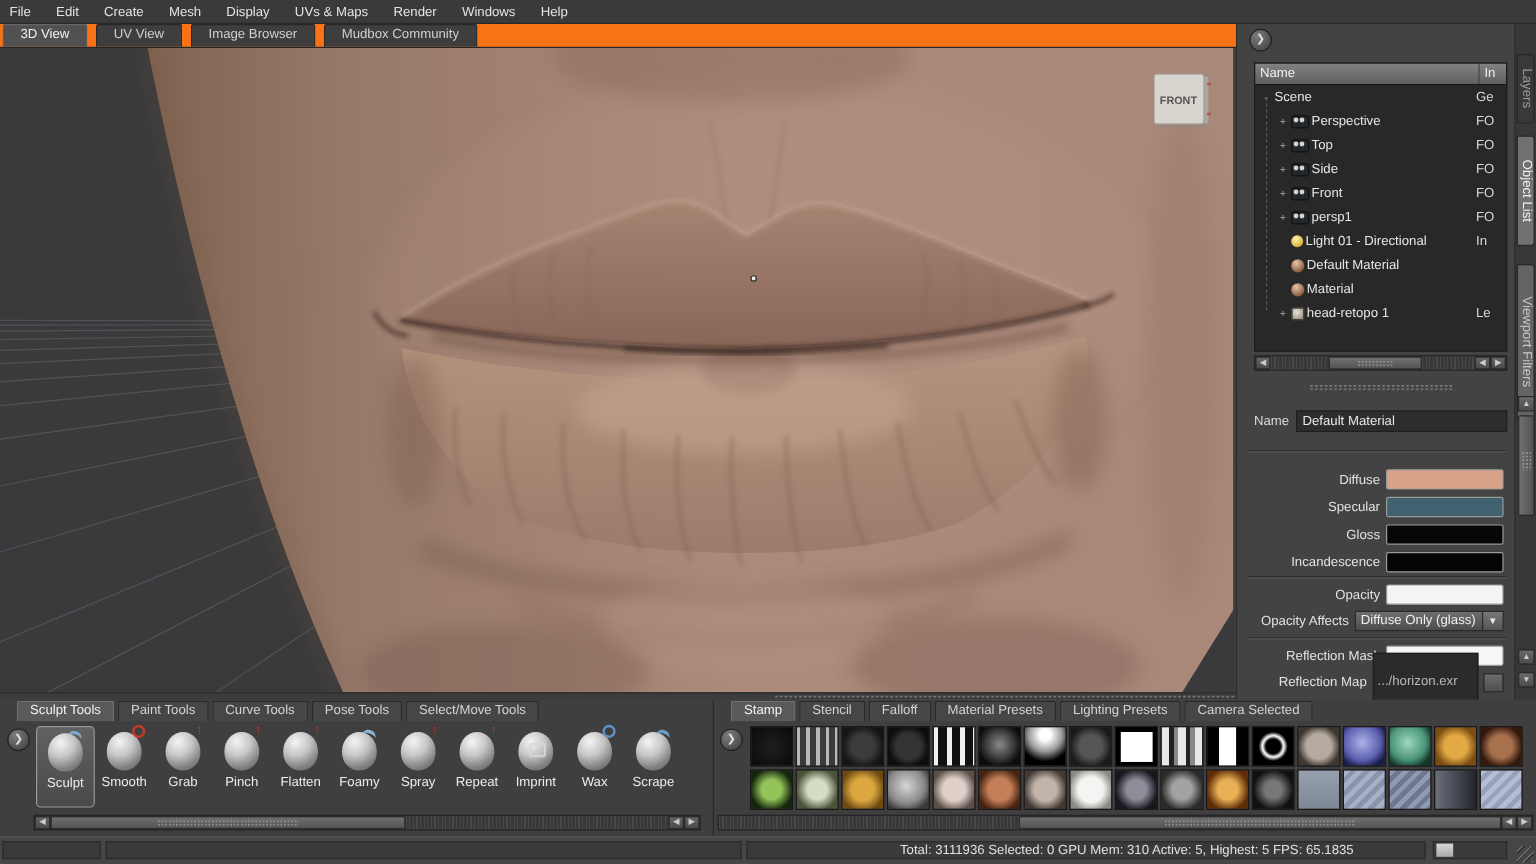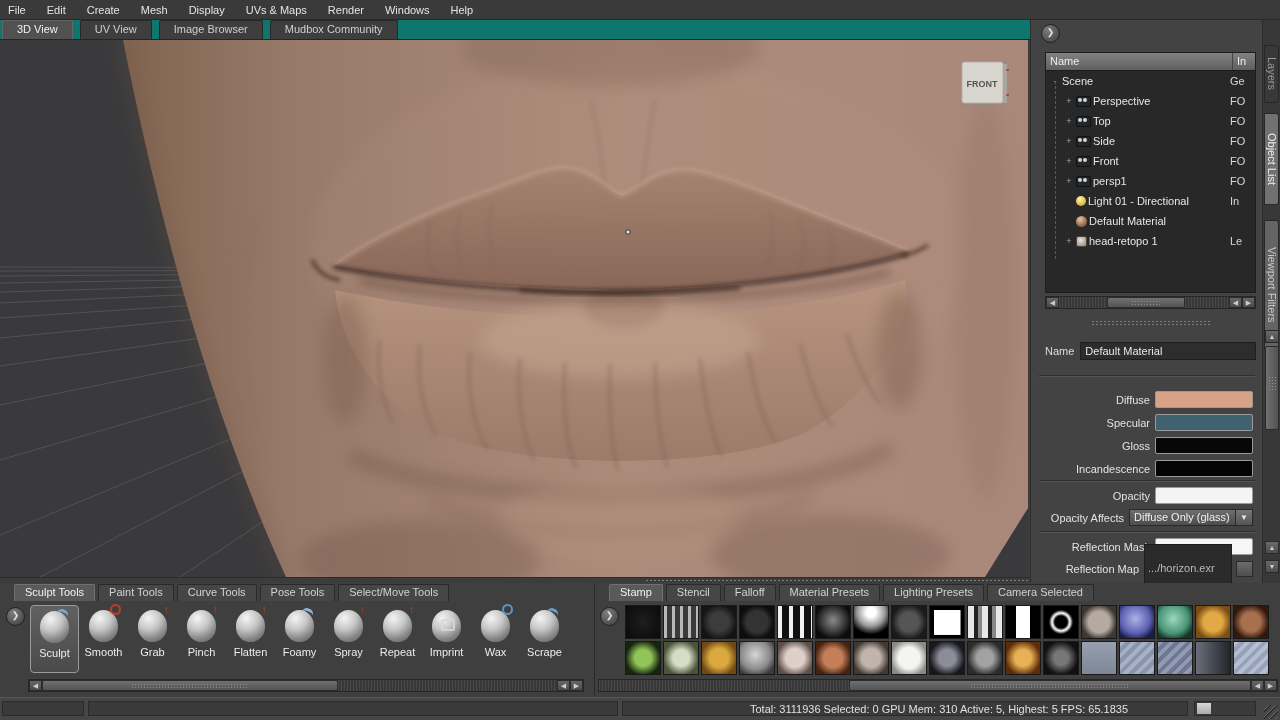--- a/index.html
+++ b/index.html
@@ -4,21 +4,21 @@
 <style>
   html,body{margin:0;padding:0}
   body{width:1280px;height:720px;position:relative;overflow:hidden;background:#3d3d3d;
        font-family:"Liberation Sans",sans-serif;font-size:11px;color:#ddd;}
   .abs{position:absolute}
   
   #menubar{left:0;top:0;width:1280px;height:20px;background:#3a3a3a;border-bottom:1px solid #282828;
            display:flex;align-items:center;padding-left:8px;box-sizing:border-box}
   .menu-item{padding:0 11px 0 0;margin-right:10px;color:#e4e4e4;cursor:default}
   
-  #viewtabs{left:0;top:20px;width:1030px;height:20px;background:#0f766e;display:flex;align-items:flex-end;
+  #viewtabs{left:0;top:20px;width:1030px;height:20px;background:#f97316;display:flex;align-items:flex-end;
             padding-left:2px;box-sizing:border-box;border-bottom:1px solid #262626}
   .vtab{height:18px;line-height:17px;padding:0 14px;background:#3e3e3e;border:1px solid #282828;border-bottom:none;
         margin-right:7px;color:#cfcfcf;border-radius:2px 2px 0 0}
   .vtab.active{background:#515151;color:#f0f0f0;border-color:#666}
   
   #viewport{left:0;top:40px;width:1028px;height:537px;background:#3a3a3c;overflow:hidden}
   
   #middiv{left:0;top:577px;width:1280px;height:6px;background:#3c3c3c;border-top:1px solid #2c2c2c;border-bottom:1px solid #2a2a2a}
   .handle{background-image:radial-gradient(#7d7d7d 0.9px,transparent 1.1px);background-size:4px 3px}
   
@@ -298,20 +298,25 @@
           <span class="ic ic-light"></span>
           <span class="lab">Light 01 - Directional</span>
           <span class="info">In</span>
         </div>
         <div class="lrow" style="padding-left: 18px;">
           <span class="exp"></span>
           <span class="ic ic-mat"></span>
           <span class="lab">Default Material</span>
         </div>
         <div class="lrow" style="padding-left: 18px;">
+          <span class="exp"></span>
+          <span class="ic ic-mat"></span>
+          <span class="lab">Material</span>
+        </div>
+        <div class="lrow" style="padding-left: 18px;">
           <span class="exp">+</span>
           <span class="ic ic-mesh"></span>
           <span class="lab">head-retopo 1</span>
           <span class="info">Le</span>
         </div>
       </div>
     <div class="treeline" style="left:9px;top:28px;height:178px"></div>
   </div>
   <div class="hscroll" style="left:14px;top:276px;width:211px">
     <div class="sbtn">◀</div>

